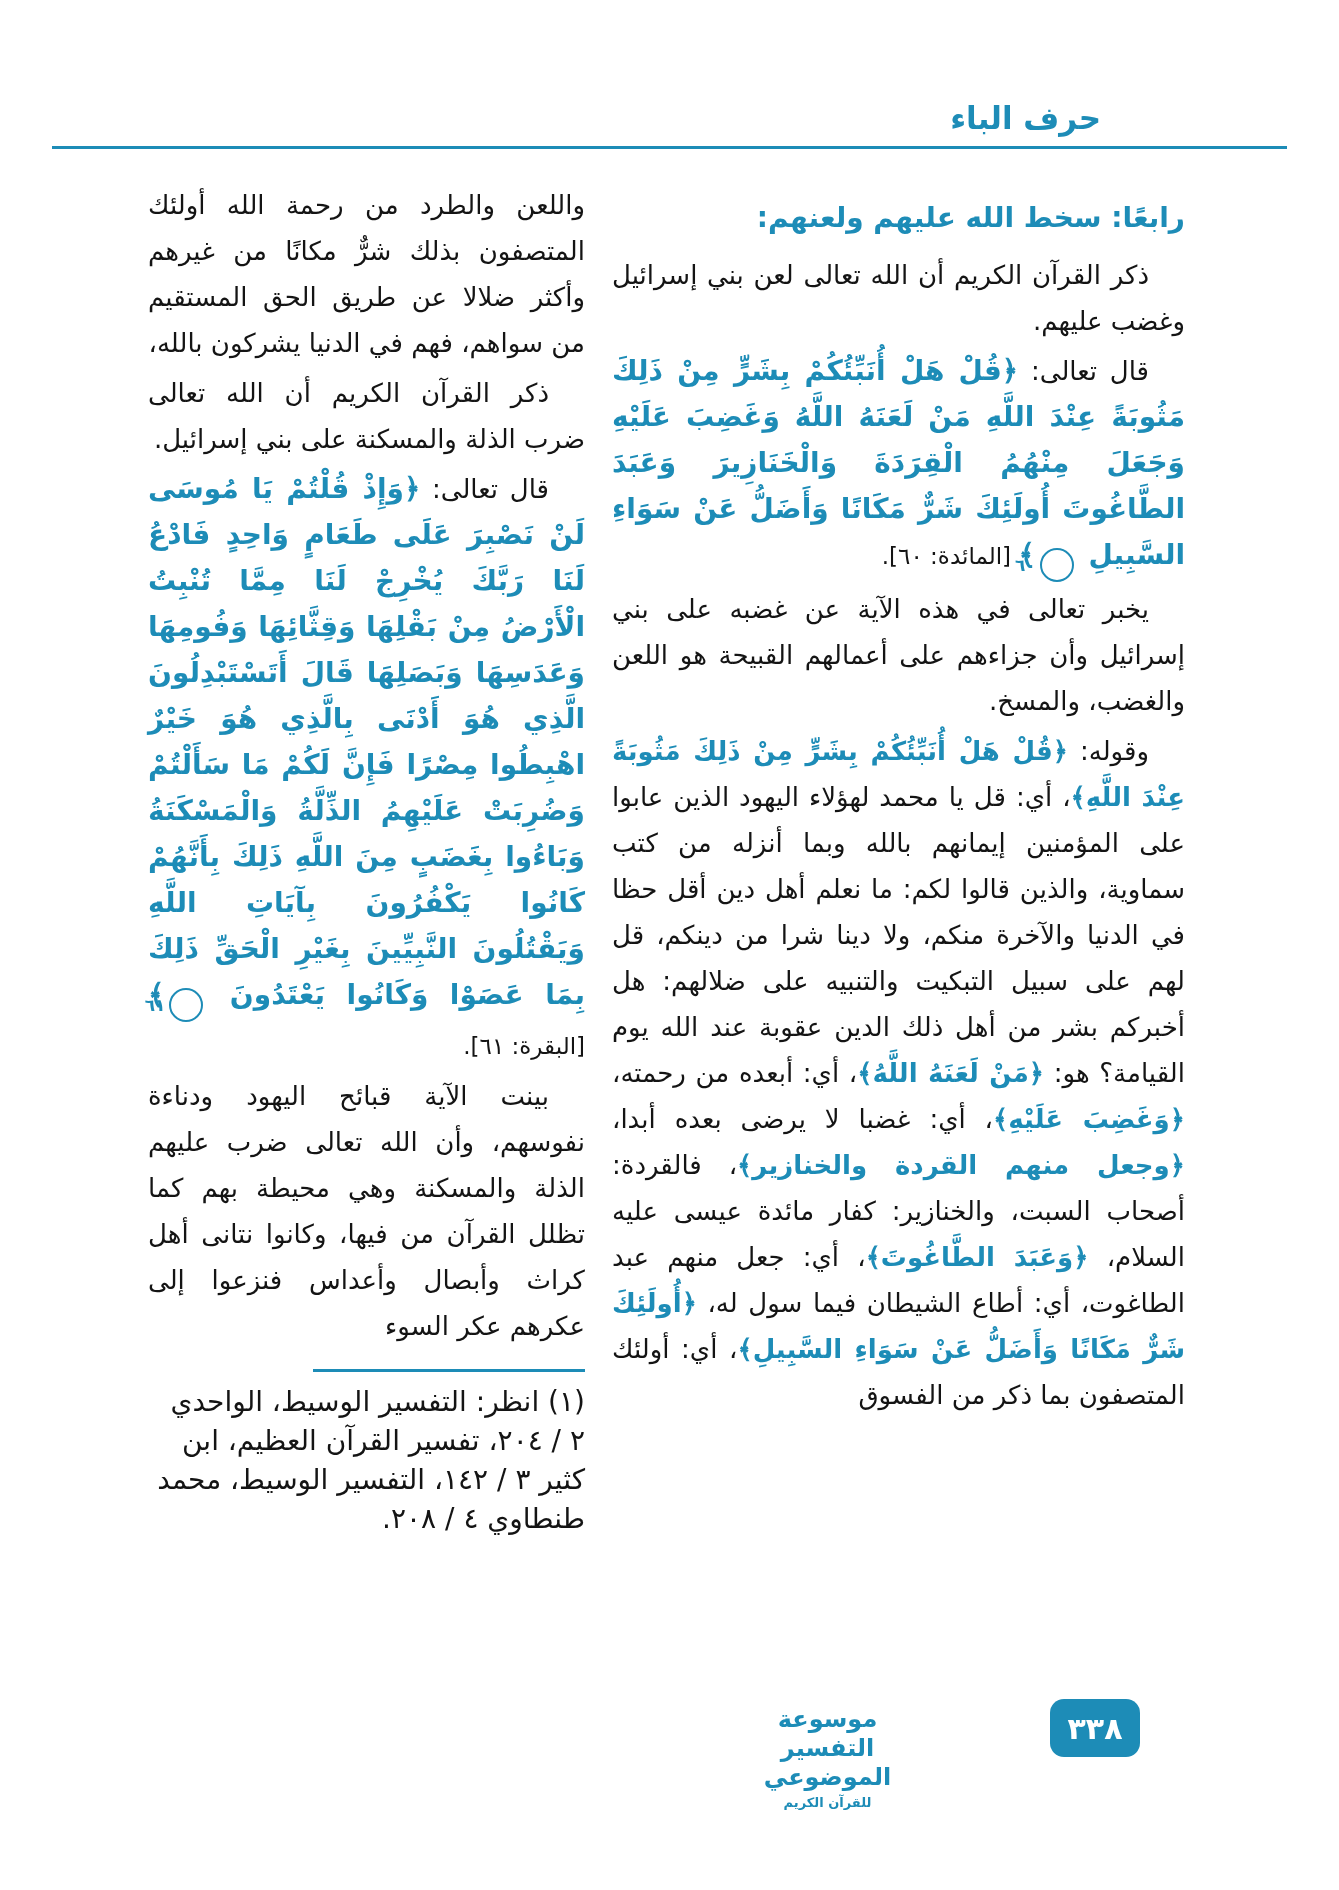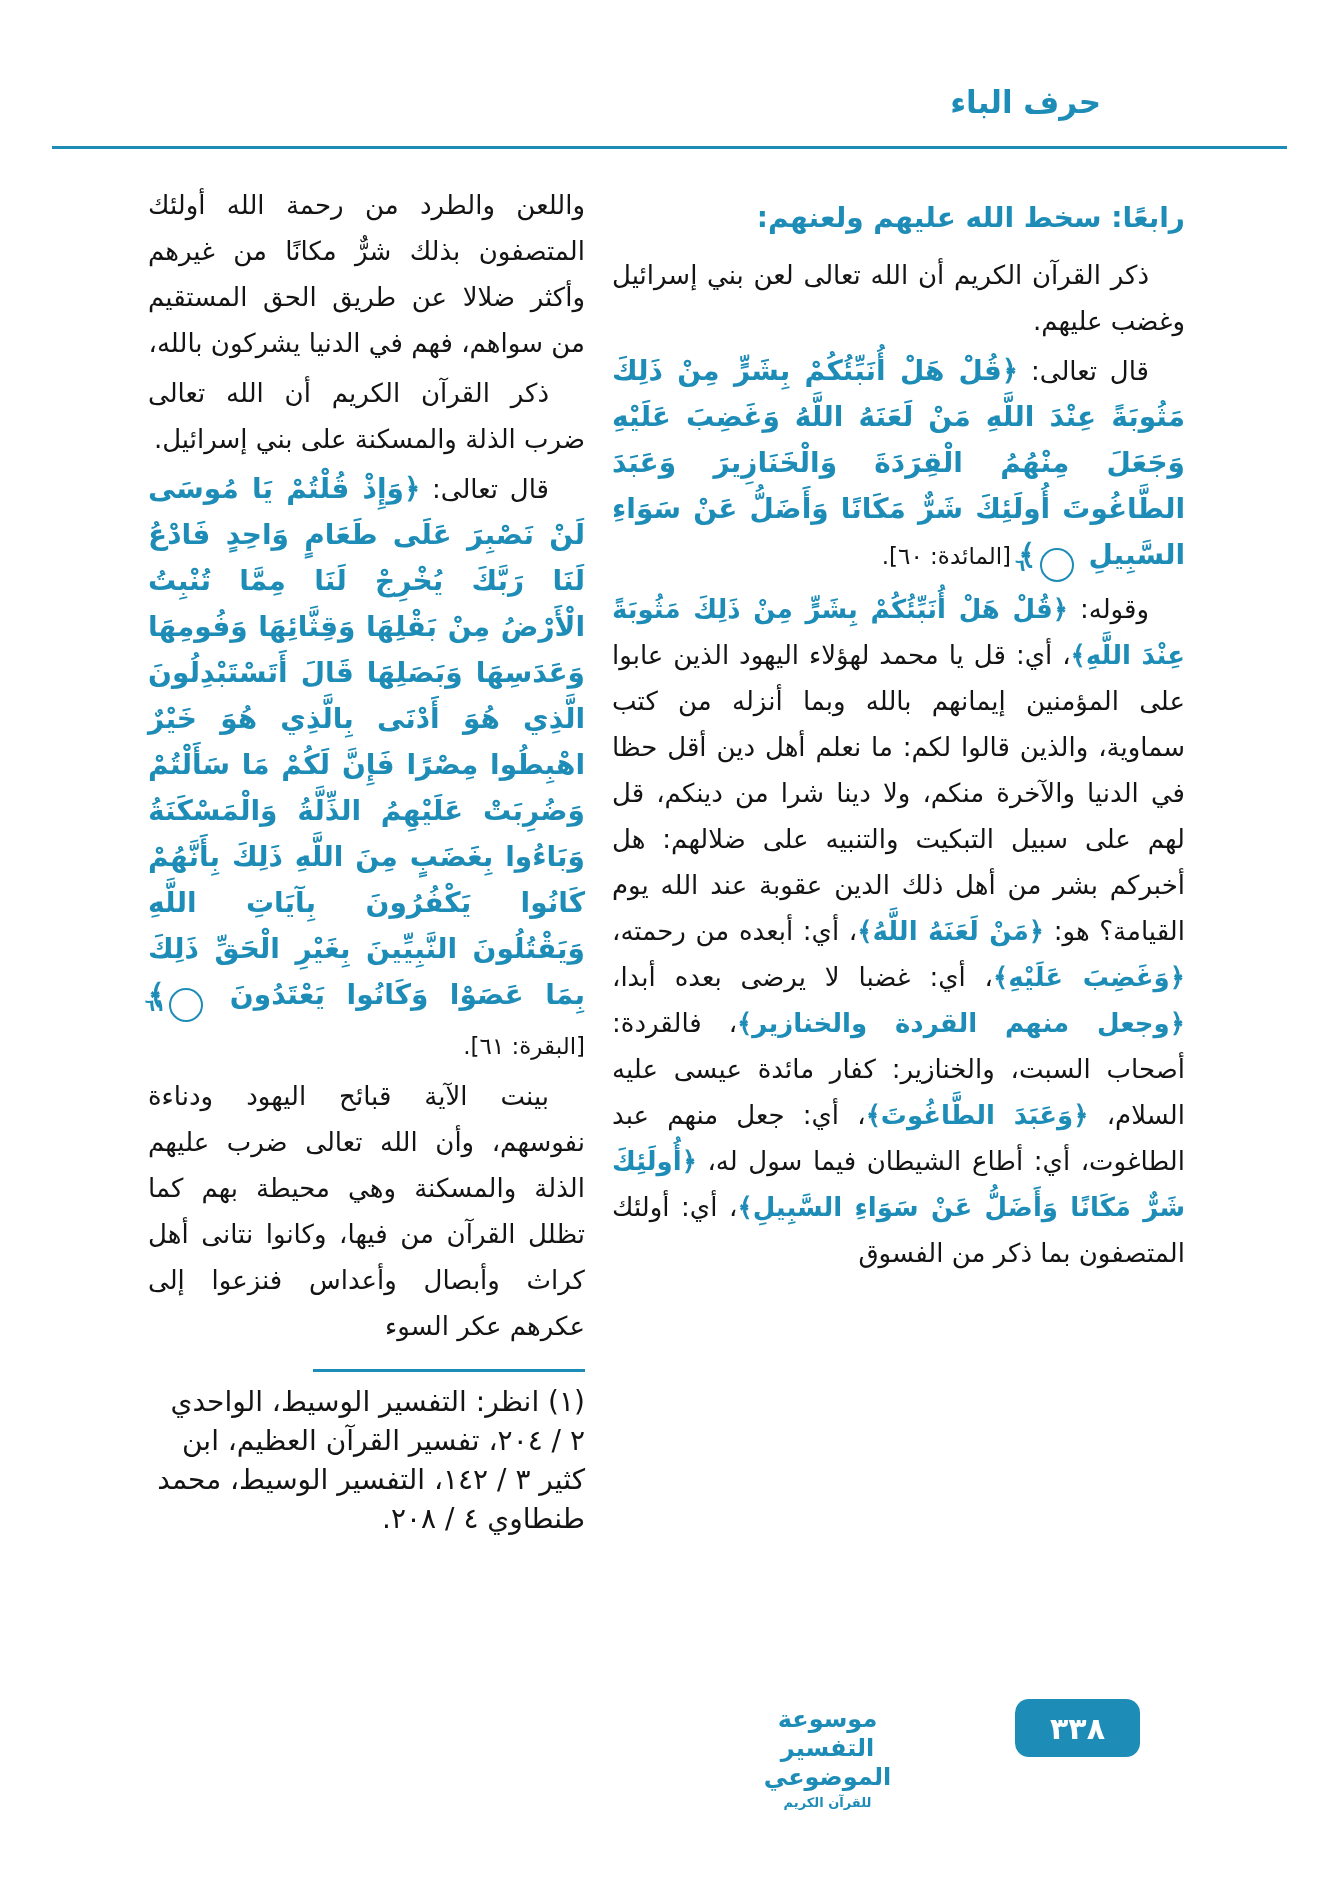--- a/index.html
+++ b/index.html
@@ -8,21 +8,21 @@
   .page {
     position:relative;
     width:1339px; height:1890px;
     background:#ffffff;
     font-family:"DejaVu Sans", sans-serif;
     direction:rtl;
     overflow:hidden;
     color:var(--ink);
   }
   .chapter-title {
-    position:absolute; top:84px; right:238px;
+    position:absolute; top:100px; right:238px;
     color:var(--teal); font-size:31px; font-weight:bold;
     letter-spacing:0;
   }
   .header-rule {
     position:absolute; top:146px; right:52px; left:52px;
     height:3px; background:var(--teal);
   }
   .content {
     position:absolute; top:182px; right:154px;
     width:1037px;
@@ -63,40 +63,41 @@
     vertical-align:-7px; margin:0 5px;
   }
   .emblem {
     position:absolute; bottom:80px; right:424px;
     width:175px; text-align:center; color:var(--teal);
   }
   .emblem-main { font-size:24px; font-weight:bold; line-height:29px; }
   .emblem-sub { font-size:13px; font-weight:bold; margin-top:3px; }
   .page-badge {
     position:absolute; bottom:133px; right:199px;
-    width:125px; height:58px;
+    width:90px; height:58px;
     background:var(--teal); border-radius:14px;
     display:flex; align-items:center; justify-content:center;
     color:#ffffff; font-size:30px; font-weight:bold;
   }
 </style>
 </head>
 <body>
 
 <div class="page" dir="rtl" lang="ar">
 
   <div class="chapter-title">حرف الباء</div>
   <div class="header-rule"></div>
 
   <div class="content">
 
     <section class="col col-a">
       <h2 class="heading">رابعًا: سخط الله عليهم ولعنهم:</h2>
       <p class="para indent">ذكر القرآن الكريم أن الله تعالى لعن بني إسرائيل وغضب عليهم.</p>
       <p class="para indent verse"><span class="seg-text">قال تعالى: </span><span class="seg-quran">﴿قُلْ هَلْ أُنَبِّئُكُمْ بِشَرٍّ مِنْ ذَلِكَ مَثُوبَةً عِنْدَ اللَّهِ مَنْ لَعَنَهُ اللَّهُ وَغَضِبَ عَلَيْهِ وَجَعَلَ مِنْهُمُ الْقِرَدَةَ وَالْخَنَازِيرَ وَعَبَدَ الطَّاغُوتَ أُولَئِكَ شَرٌّ مَكَانًا وَأَضَلُّ عَنْ سَوَاءِ السَّبِيلِ </span><span class="seg-ayah">٦٠</span><span class="seg-quran">﴾</span><span class="seg-ref"> [المائدة: ٦٠].</span></p>
+      <p class="para indent">يخبر تعالى في هذه الآية عن غضبه على بني إسرائيل وأن جزاءهم على أعمالهم القبيحة هو اللعن والغضب، والمسخ.</p>
       <p class="para indent"><span class="seg-text">وقوله: </span><span class="seg-quran">﴿قُلْ هَلْ أُنَبِّئُكُمْ بِشَرٍّ مِنْ ذَلِكَ مَثُوبَةً عِنْدَ اللَّهِ﴾</span><span class="seg-text">، أي: قل يا محمد لهؤلاء اليهود الذين عابوا على المؤمنين إيمانهم بالله وبما أنزله من كتب سماوية، والذين قالوا لكم: ما نعلم أهل دين أقل حظا في الدنيا والآخرة منكم، ولا دينا شرا من دينكم، قل لهم على سبيل التبكيت والتنبيه على ضلالهم: هل أخبركم بشر من أهل ذلك الدين عقوبة عند الله يوم القيامة؟ هو: </span><span class="seg-quran">﴿مَنْ لَعَنَهُ اللَّهُ﴾</span><span class="seg-text">، أي: أبعده من رحمته، </span><span class="seg-quran">﴿وَغَضِبَ عَلَيْهِ﴾</span><span class="seg-text">، أي: غضبا لا يرضى بعده أبدا، </span><span class="seg-quran">﴿وجعل منهم القردة والخنازير﴾</span><span class="seg-text">، فالقردة: أصحاب السبت، والخنازير: كفار مائدة عيسى عليه السلام، </span><span class="seg-quran">﴿وَعَبَدَ الطَّاغُوتَ﴾</span><span class="seg-text">، أي: جعل منهم عبد الطاغوت، أي: أطاع الشيطان فيما سول له، </span><span class="seg-quran">﴿أُولَئِكَ شَرٌّ مَكَانًا وَأَضَلُّ عَنْ سَوَاءِ السَّبِيلِ﴾</span><span class="seg-text">، أي: أولئك المتصفون بما ذكر من الفسوق</span></p>
     </section>
 
     <section class="col col-b">
       <p class="para">واللعن والطرد من رحمة الله أولئك المتصفون بذلك شرٌّ مكانًا من غيرهم وأكثر ضلالا عن طريق الحق المستقيم من سواهم، فهم في الدنيا يشركون بالله،</p>
       <p class="para indent">ذكر القرآن الكريم أن الله تعالى ضرب الذلة والمسكنة على بني إسرائيل.</p>
       <p class="para indent verse"><span class="seg-text">قال تعالى: </span><span class="seg-quran">﴿وَإِذْ قُلْتُمْ يَا مُوسَى لَنْ نَصْبِرَ عَلَى طَعَامٍ وَاحِدٍ فَادْعُ لَنَا رَبَّكَ يُخْرِجْ لَنَا مِمَّا تُنْبِتُ الْأَرْضُ مِنْ بَقْلِهَا وَقِثَّائِهَا وَفُومِهَا وَعَدَسِهَا وَبَصَلِهَا قَالَ أَتَسْتَبْدِلُونَ الَّذِي هُوَ أَدْنَى بِالَّذِي هُوَ خَيْرٌ اهْبِطُوا مِصْرًا فَإِنَّ لَكُمْ مَا سَأَلْتُمْ وَضُرِبَتْ عَلَيْهِمُ الذِّلَّةُ وَالْمَسْكَنَةُ وَبَاءُوا بِغَضَبٍ مِنَ اللَّهِ ذَلِكَ بِأَنَّهُمْ كَانُوا يَكْفُرُونَ بِآيَاتِ اللَّهِ وَيَقْتُلُونَ النَّبِيِّينَ بِغَيْرِ الْحَقِّ ذَلِكَ بِمَا عَصَوْا وَكَانُوا يَعْتَدُونَ </span><span class="seg-ayah">٦١</span><span class="seg-quran">﴾</span><span class="seg-ref"> [البقرة: ٦١].</span></p>
       <p class="para indent">بينت الآية قبائح اليهود ودناءة نفوسهم، وأن الله تعالى ضرب عليهم الذلة والمسكنة وهي محيطة بهم كما تظلل القرآن من فيها، وكانوا نتانى أهل كراث وأبصال وأعداس فنزعوا إلى عكرهم عكر السوء</p>
       <div class="footnote-sep"></div>
       <p class="footnote">(١) انظر: التفسير الوسيط، الواحدي ٢ / ٢٠٤، تفسير القرآن العظيم، ابن كثير ٣ / ١٤٢، التفسير الوسيط، محمد طنطاوي ٤ / ٢٠٨.</p>

